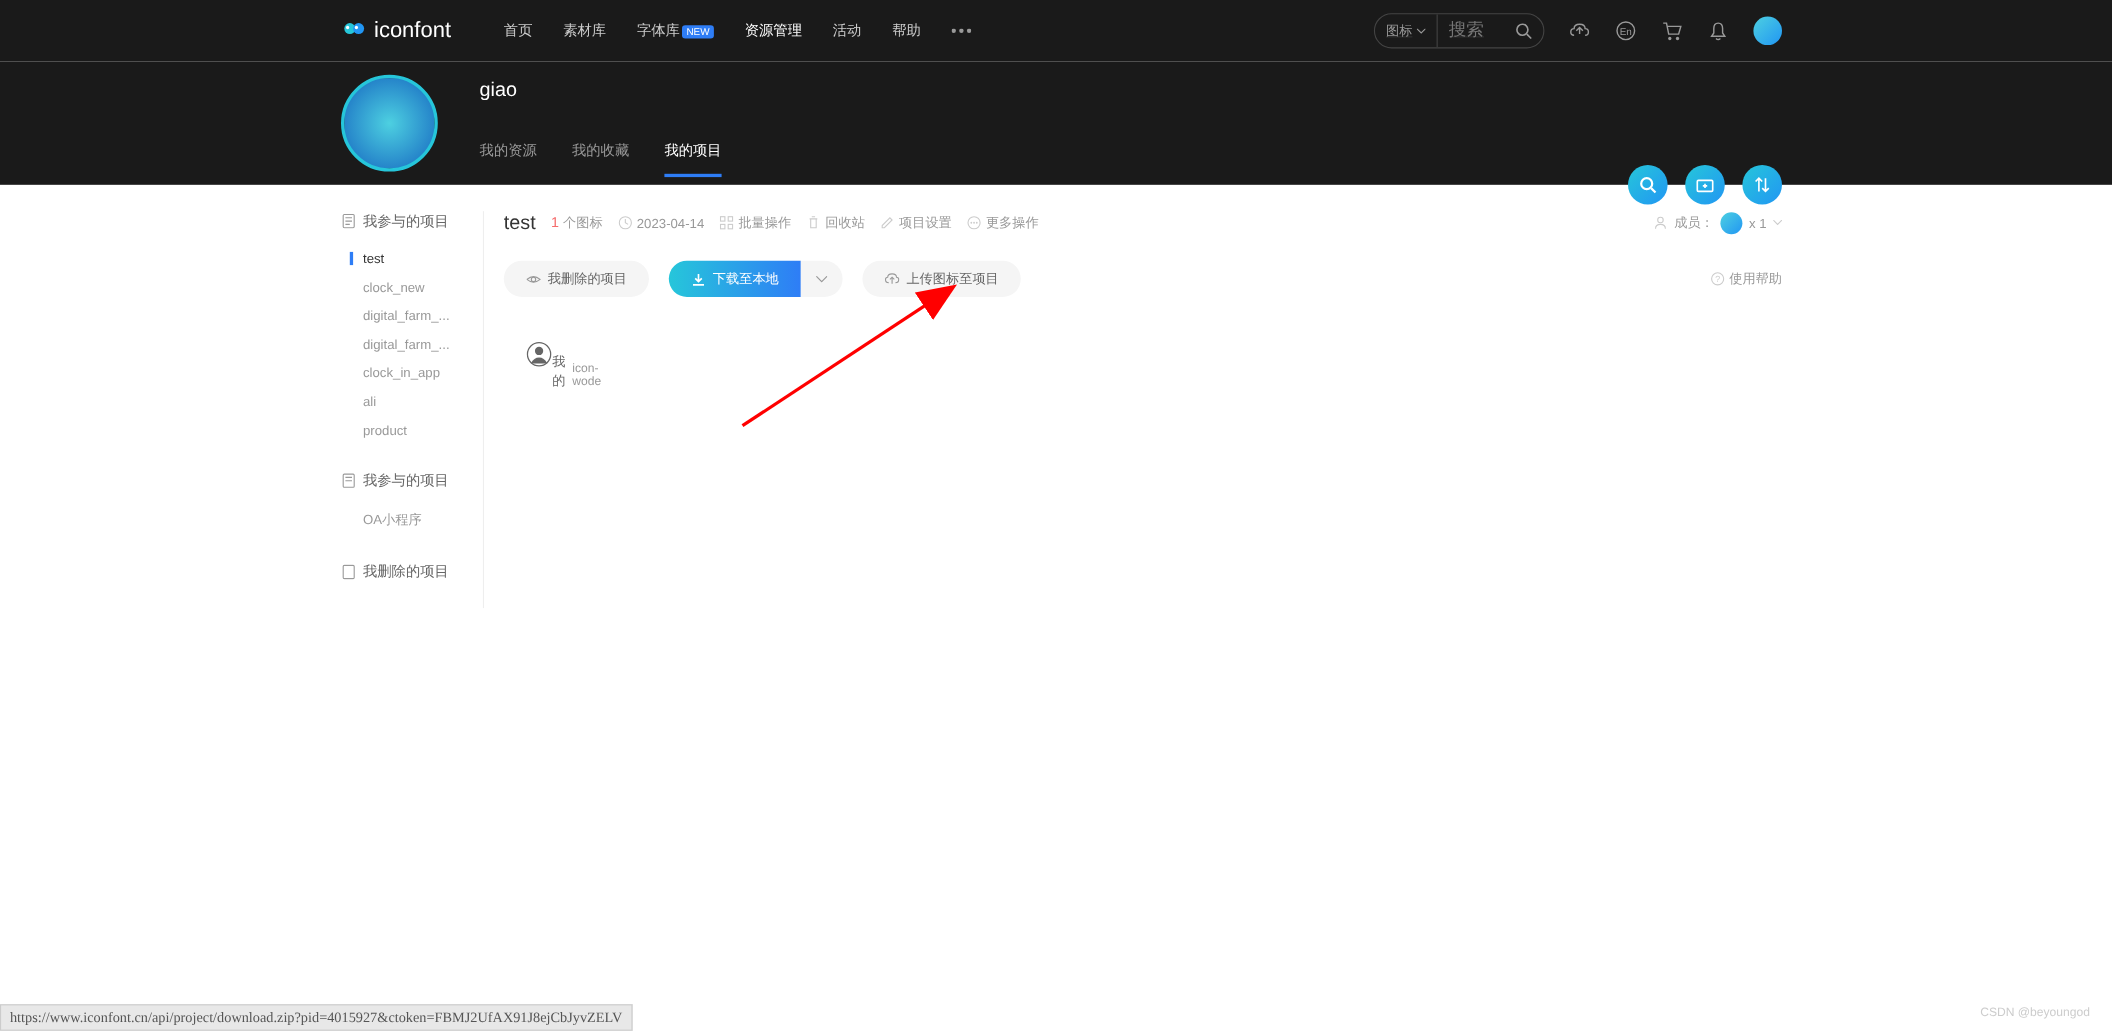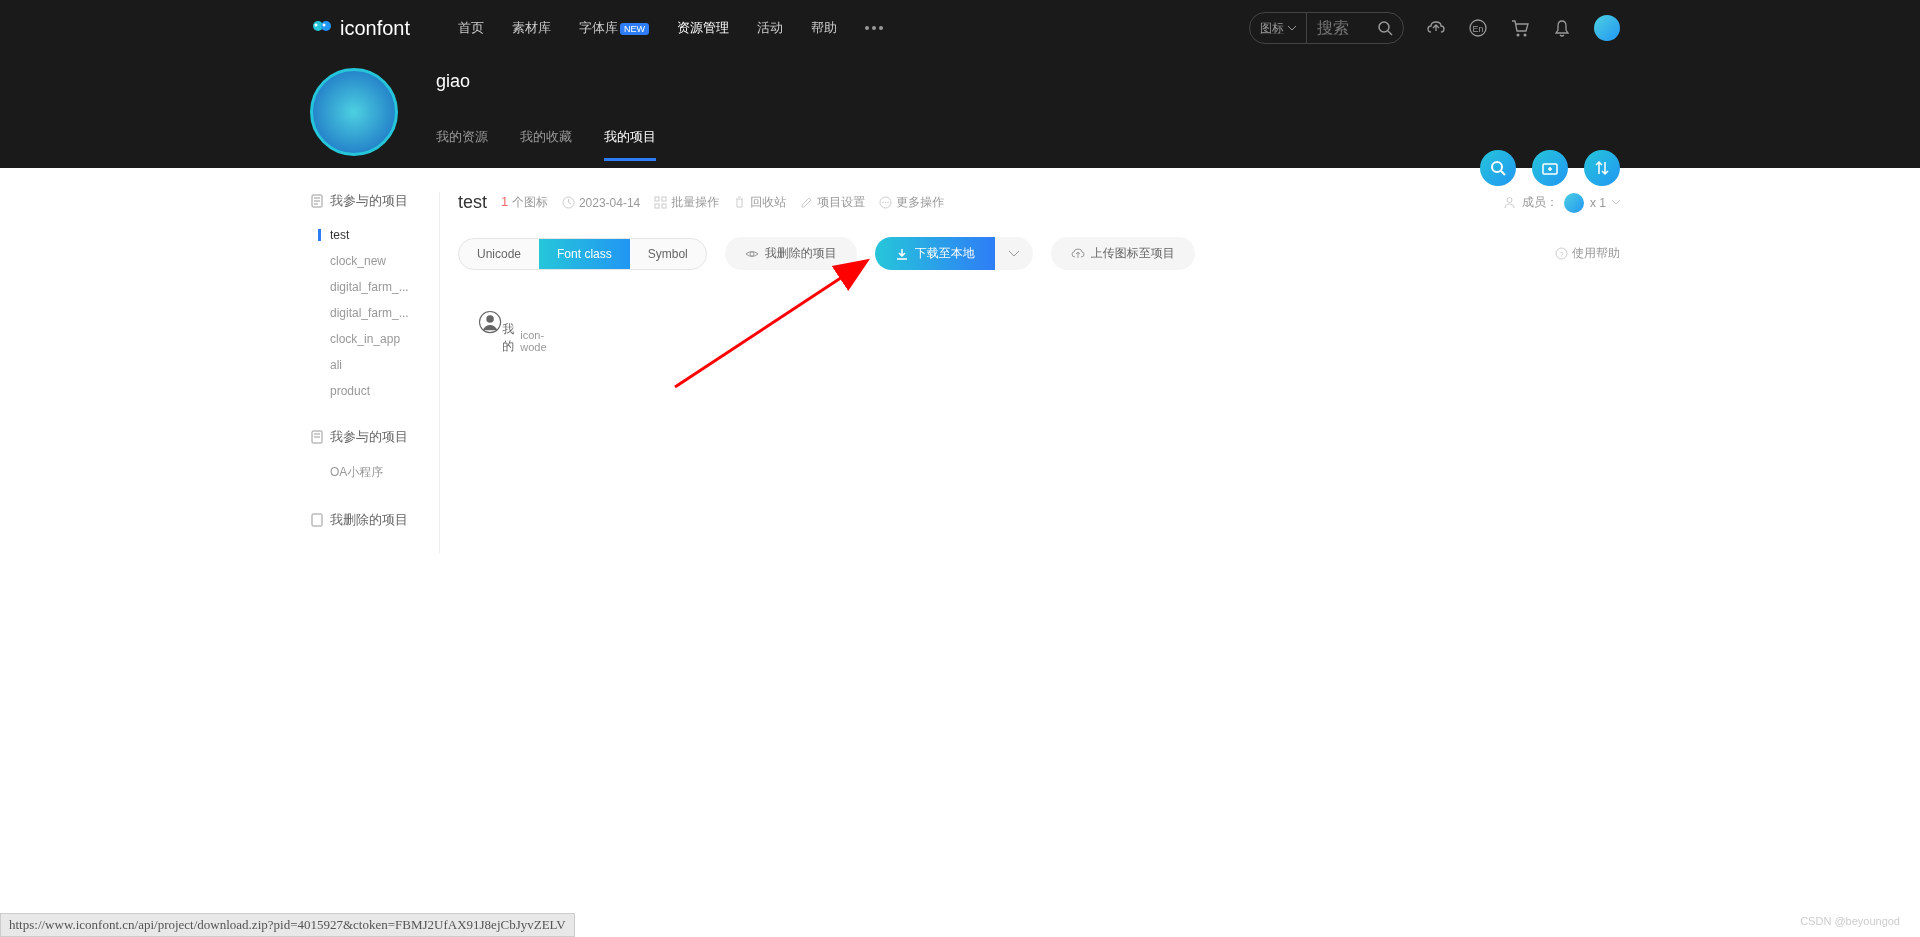--- a/index.html
+++ b/index.html
@@ -275,25 +275,20 @@
         <span>成员：</span>
         <div class="member-avatar-sm"></div>
         <span>x 1</span>
         <svg width="8" height="5">
             <path d="M0 0 L4 4 L8 0" stroke="#ccc" fill="none"></path>
           </svg>
       </div>
     </div>
 
     <div class="toolbar">
-      <div class="segment">
-        <button class="segment-btn">Unicode</button>
-        <button class="segment-btn active">Font class</button>
-        <button class="segment-btn">Symbol</button>
-      </div>
       <button class="pill-btn">
         <svg width="14" height="14" viewBox="0 0 14 14">
             <path d="M1 7 Q7 2 13 7 Q7 12 1 7" stroke="#999" fill="none"></path>
             <circle cx="7" cy="7" r="2" stroke="#999" fill="none"></circle>
           </svg>
         <span>我删除的项目</span>
       </button>
       <div class="pill-group">
         <button class="pill-btn primary">
           <svg width="14" height="14" viewBox="0 0 14 14">

